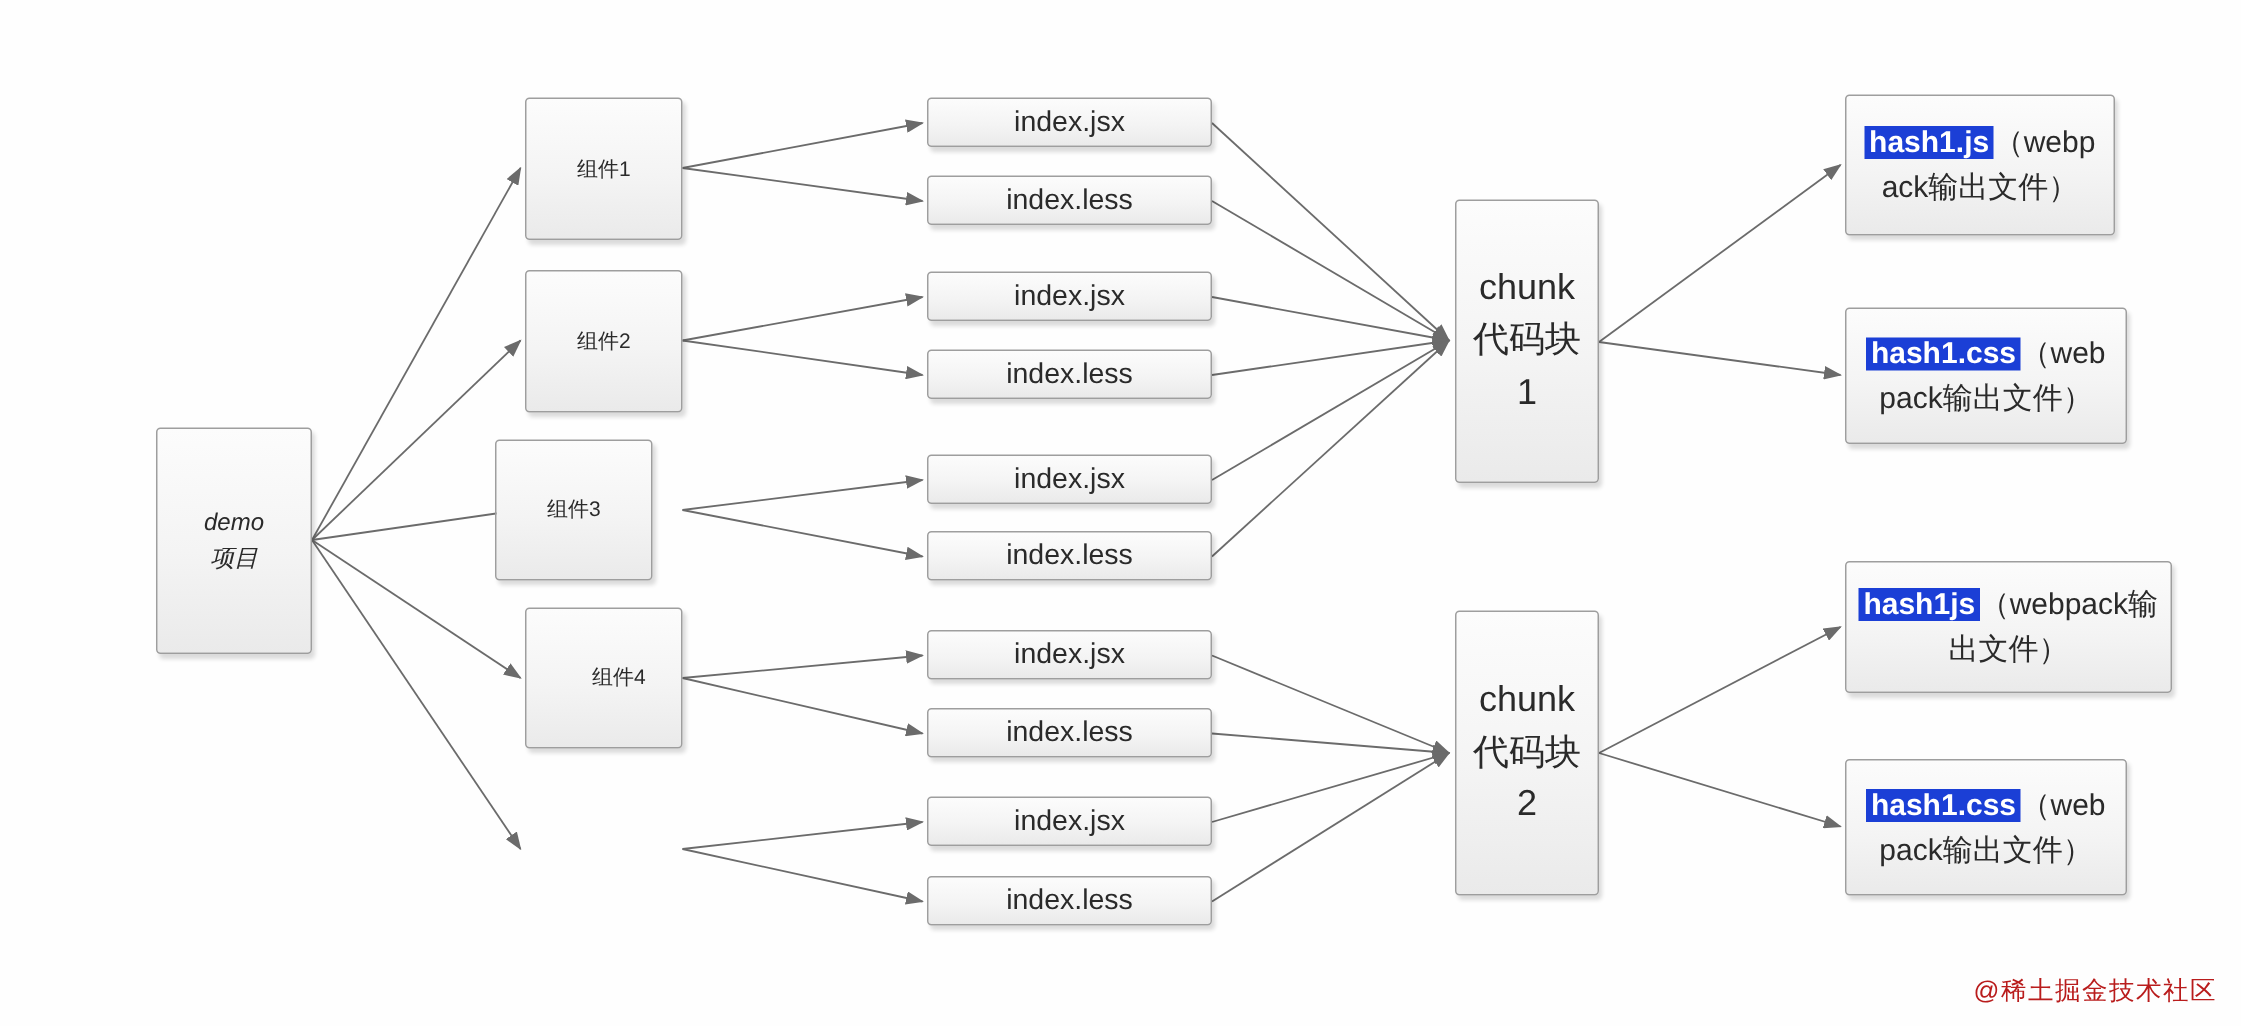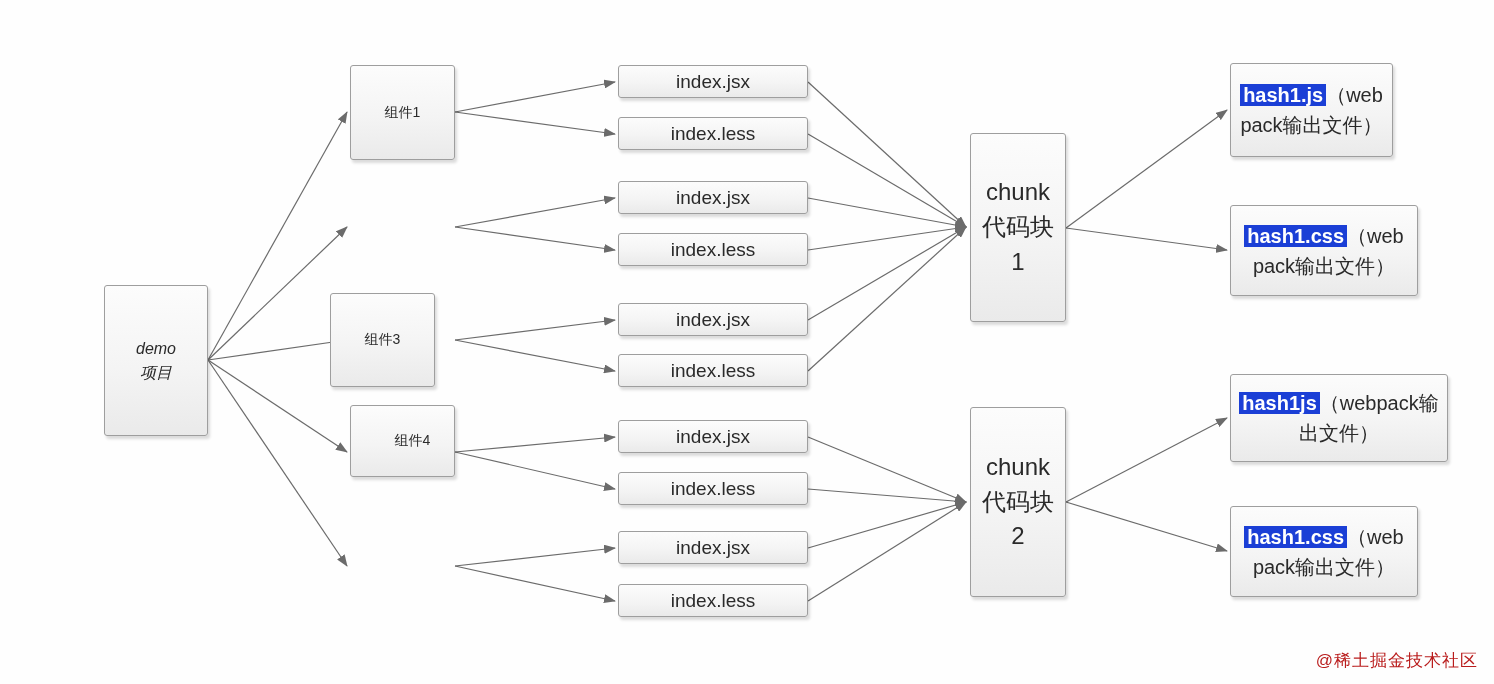--- a/index.html
+++ b/index.html
@@ -111,24 +111,27 @@
   </svg>
 
   <div class="box root-box" style="left:104px; top:285px; width:104px; height:151px;">
     <div>demo</div>
     <div>项目</div>
   </div>
 
   <div class="box comp-box" style="left:350px; top:65px;  width:105px; height:95px;">
     <div>组件1</div>
   </div>
+  <div class="box comp-box" style="left:350px; top:180px; width:105px; height:95px;">
+    <div>组件2</div>
+  </div>
   <div class="box comp-box" style="left:330px; top:293px; width:105px; height:94px;">
     <div>组件3</div>
   </div>
-  <div class="box comp-box" style="left:350px; top:405px; width:105px; height:72px;padding-left:20px;">
+  <div class="box comp-box" style="left:350px; top:405px; width:105px; height:94px;padding-left:20px;">
     <div>组件4</div>
   </div>
 
   <div class="box file-box" style="left:618px; top:65px;  width:190px; height:33px;">
     <div>index.jsx</div>
   </div>
   <div class="box file-box" style="left:618px; top:117px; width:190px; height:33px;">
     <div>index.less</div>
   </div>
 
@@ -164,21 +167,21 @@
     <div>chunk</div>
     <div>代码块</div>
     <div>1</div>
   </div>
   <div class="box chunk-box" style="left:970px; top:407px; width:96px; height:190px;">
     <div>chunk</div>
     <div>代码块</div>
     <div>2</div>
   </div>
 
-  <div class="box out-box" style="left:1230px; top:63px; width:163px; height:94px;">
+  <div class="box out-box" style="left:1230px; top:63px; width:180px; height:94px;">
     <div class="out-text"><span class="hash-highlight">hash1.js</span><span>（webpack输出文件）</span></div>
   </div>
   <div class="box out-box" style="left:1230px; top:205px; width:188px; height:91px;">
     <div class="out-text"><span class="hash-highlight">hash1.css</span><span>（webpack输出文件）</span></div>
   </div>
   <div class="box out-box" style="left:1230px; top:374px; width:218px; height:88px;">
     <div class="out-text"><span class="hash-highlight">hash1js</span><span>（webpack输出文件）</span></div>
   </div>
   <div class="box out-box" style="left:1230px; top:506px; width:188px; height:91px;">
     <div class="out-text"><span class="hash-highlight">hash1.css</span><span>（webpack输出文件）</span></div>

